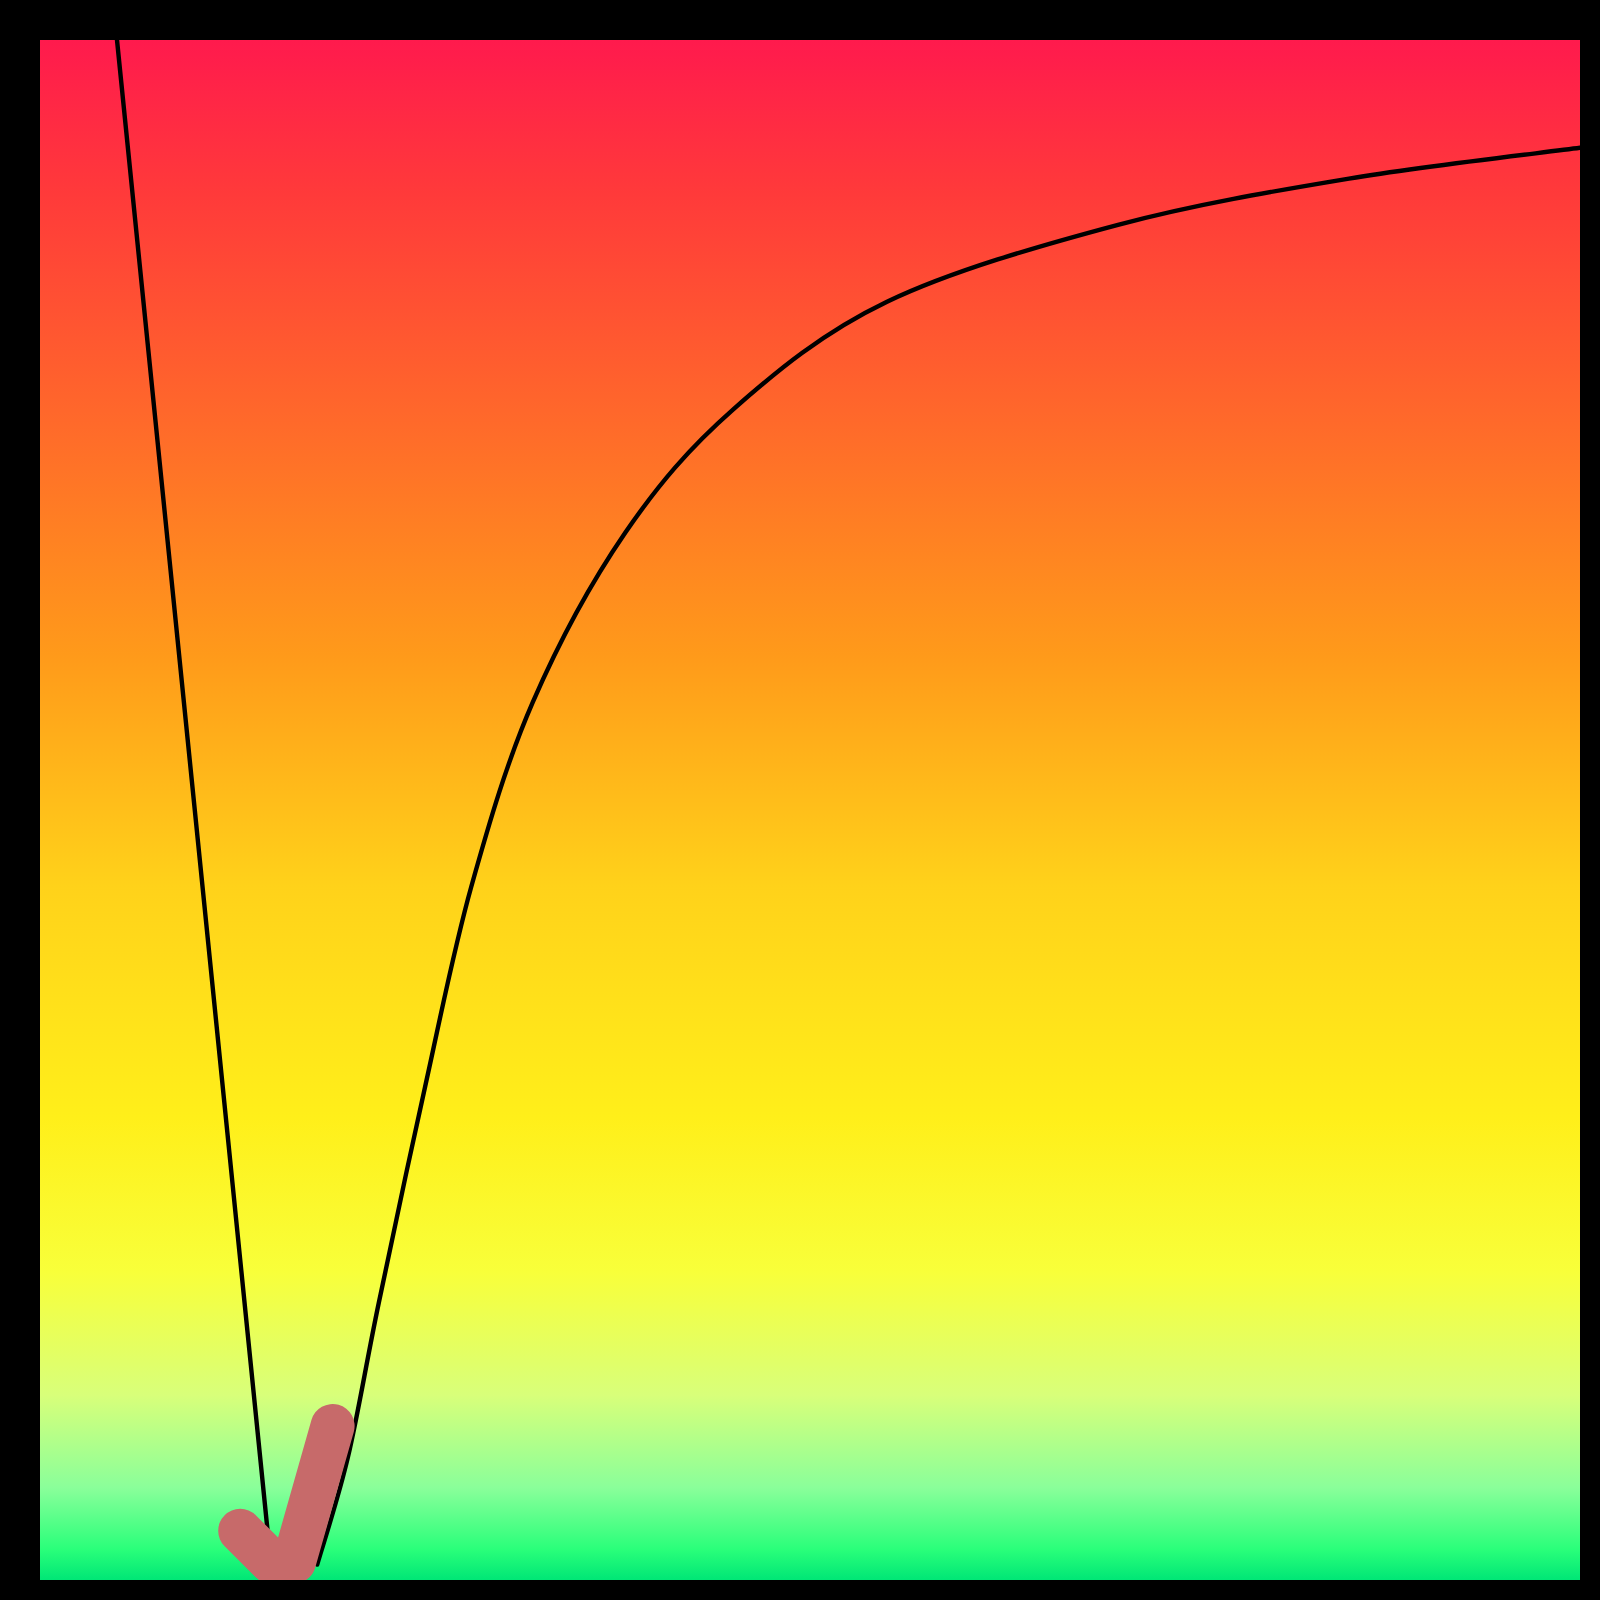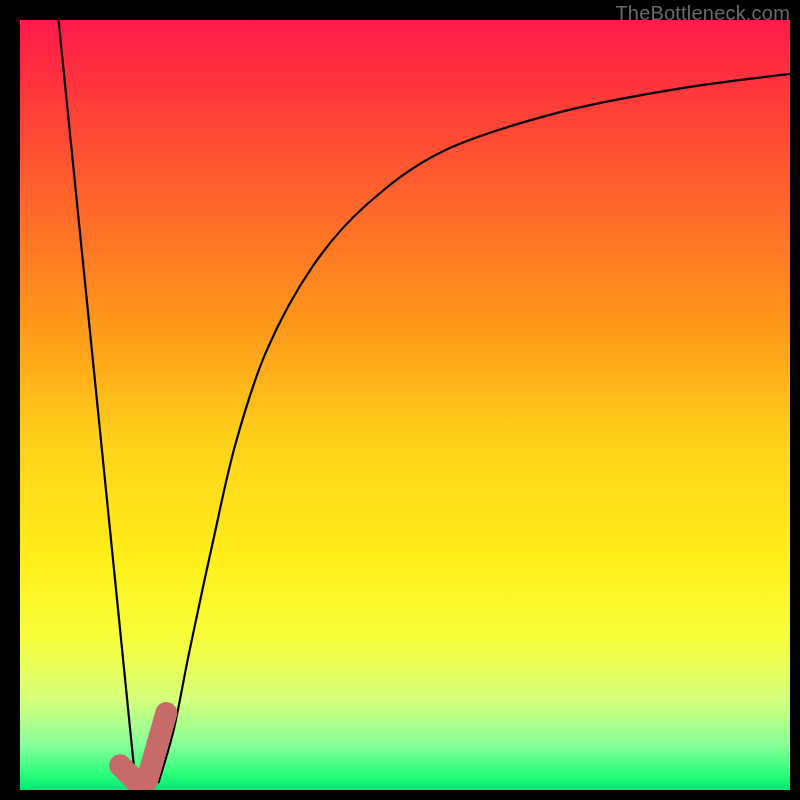--- a/index.html
+++ b/index.html
@@ -64,14 +64,13 @@
 
 <div class="frame">
   <div class="plot">
     <div class="gradient"></div>
     <svg class="curves" viewBox="0 0 770 770" preserveAspectRatio="none">
       <path d="M 38.5,0 L 115.5,762.3" id="path-left" stroke="#000" stroke-width="2.2" fill="none" stroke-linecap="round"></path>
       <path d="M 138.6,762.3 C 141.16666666666666,753.3166666666666 148.86666666666667,730.2166666666667 154,708.4 C 159.13333333333333,686.5833333333333 162.98333333333335,662.1999999999999 169.4,631.4 C 175.81666666666666,600.6 184.8,558.25 192.5,523.6 C 200.2,488.95000000000005 206.61666666666667,455.5833333333333 215.60000000000002,423.5 C 224.58333333333337,391.4166666666667 233.56666666666666,360.6166666666667 246.4,331.1 C 259.23333333333335,301.58333333333337 275.9166666666667,270.7833333333333 292.6,246.39999999999998 C 309.28333333333336,222.01666666666662 324.68333333333334,204.04999999999995 346.5,184.79999999999995 C 368.31666666666666,165.54999999999995 391.41666666666674,146.29999999999998 423.50000000000006,130.89999999999998 C 455.58333333333337,115.49999999999999 500.5,102.66666666666664 539,92.39999999999998 C 577.5,82.13333333333331 616,75.71666666666663 654.5,69.29999999999995 C 693,62.88333333333329 750.75,56.46666666666664 770,53.89999999999998" id="path-right" stroke="#000" stroke-width="2.2" fill="none" stroke-linecap="round"></path>
       <path d="M 100.10000000000001,745.36 L 115.5,760.76 L 127.05000000000001,760.76 L 146.3,693" id="path-check" stroke="#c76a6a" stroke-width="22" fill="none" stroke-linecap="round" stroke-linejoin="round"></path>
     </svg>
   </div>
-  <div class="watermark">TheBottleneck.com</div>
 </div>
 
 </body></html>

